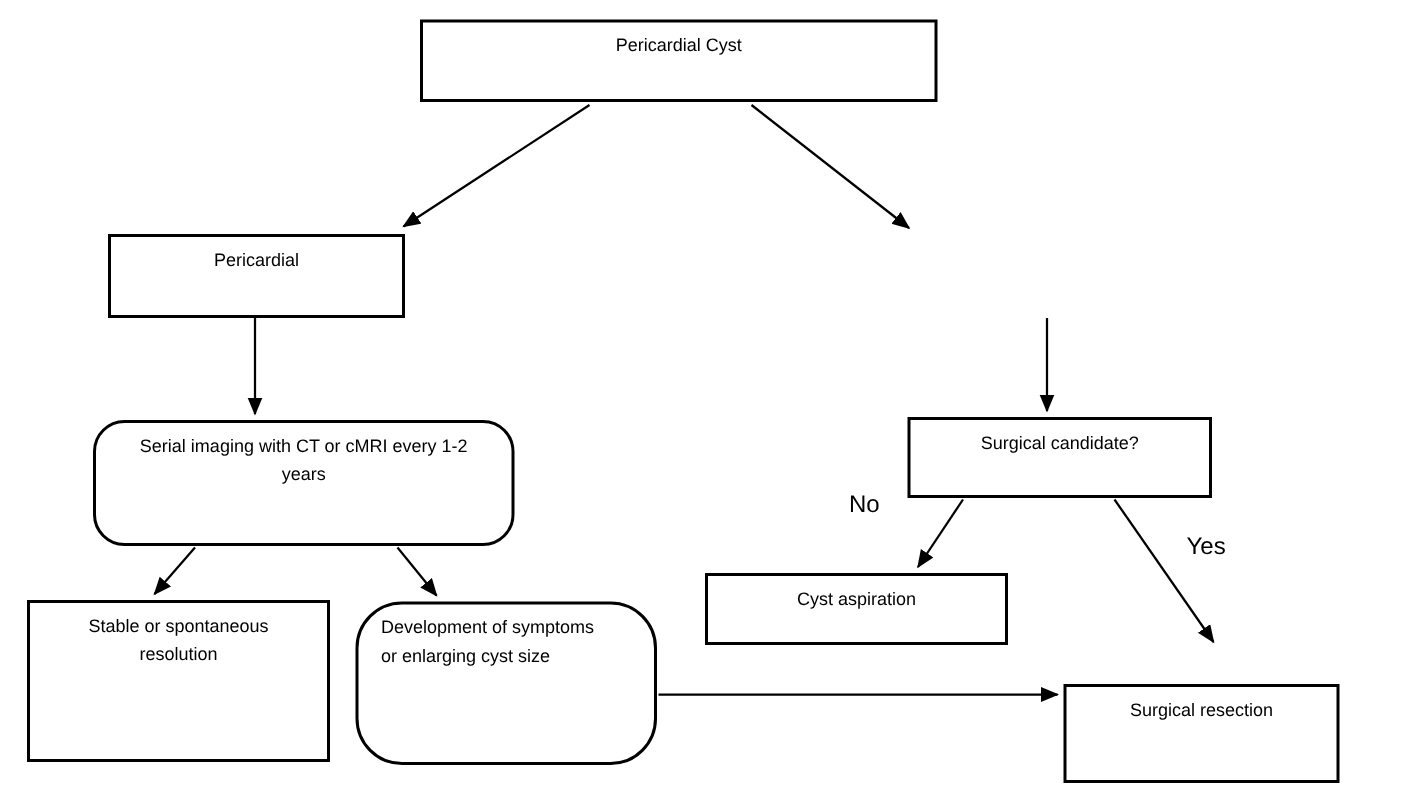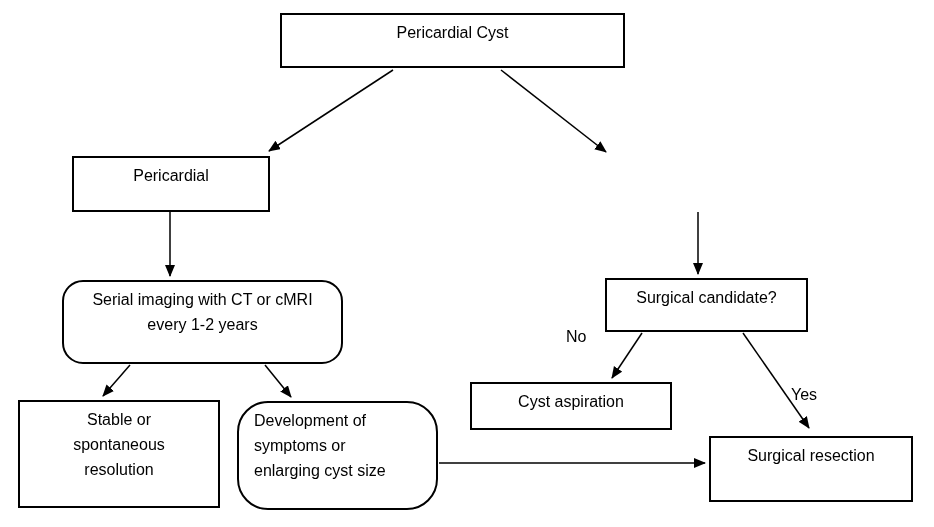--- a/index.html
+++ b/index.html
@@ -17,47 +17,47 @@
     left: 0; top: 0;
     width: 934px; height: 527px;
     pointer-events: none;
   }
   .node {
     position: absolute;
     box-sizing: border-box;
     border: 2px solid #000000;
     background: #ffffff;
     text-align: center;
-    font-size: 16px;
+    font-size: 12px;
     line-height: 1.55;
     padding-top: 6px;
   }
   .node .label { display: inline-block; }
 
   .node-pericardial-cyst   { left: 280px; top: 13px;  width: 345px; height: 55px; }
   .node-asymptomatic       { left: 72px;  top: 156px; width: 198px; height: 56px; }
   .node-symptomatic        { left: 603px; top: 155px; width: 202px; height: 56px; }
   .node-serial-imaging     { left: 62px;  top: 280px; width: 281px; height: 84px; border-radius: 21px; }
   .node-serial-imaging .label { max-width: 250px; }
   .node-surgical-candidate { left: 605px; top: 278px; width: 203px; height: 54px; }
   .node-stable             { left: 18px;  top: 400px; width: 202px; height: 108px; }
   .node-stable .label { max-width: 140px; }
   .node-development        { left: 237px; top: 401px; width: 201px; height: 109px;
                              text-align: left; padding-left: 15px; border-radius: 31px; }
   .node-development .label { max-width: 150px; }
   .node-cyst-aspiration    { left: 470px; top: 382px; width: 202px; height: 48px; }
-  .node-surgical-resection { left: 709px; top: 436px; width: 204px; height: 66px; }
+  .node-surgical-resection { left: 709px; top: 456px; width: 184px; height: 66px; }
 
   .edge-label {
     position: absolute;
     font-size: 16px;
     line-height: 1.2;
   }
   .edge-label-no  { left: 566px; top: 327px; }
-  .edge-label-yes { left: 791px; top: 385px; text-align: center; }
+  .edge-label-yes { left: 791px; top: 355px; text-align: center; }
 </style>
 </head>
 <body>
 
 <div class="canvas">
 
   <svg class="edges" viewBox="0 0 934 527" xmlns="http://www.w3.org/2000/svg">
     <defs>
       <marker id="arrowhead" markerUnits="userSpaceOnUse" markerWidth="13" markerHeight="11" refX="11" refY="5" orient="auto">
         <path d="M0,0 L12,5 L0,10 Z" fill="#000000"></path>

